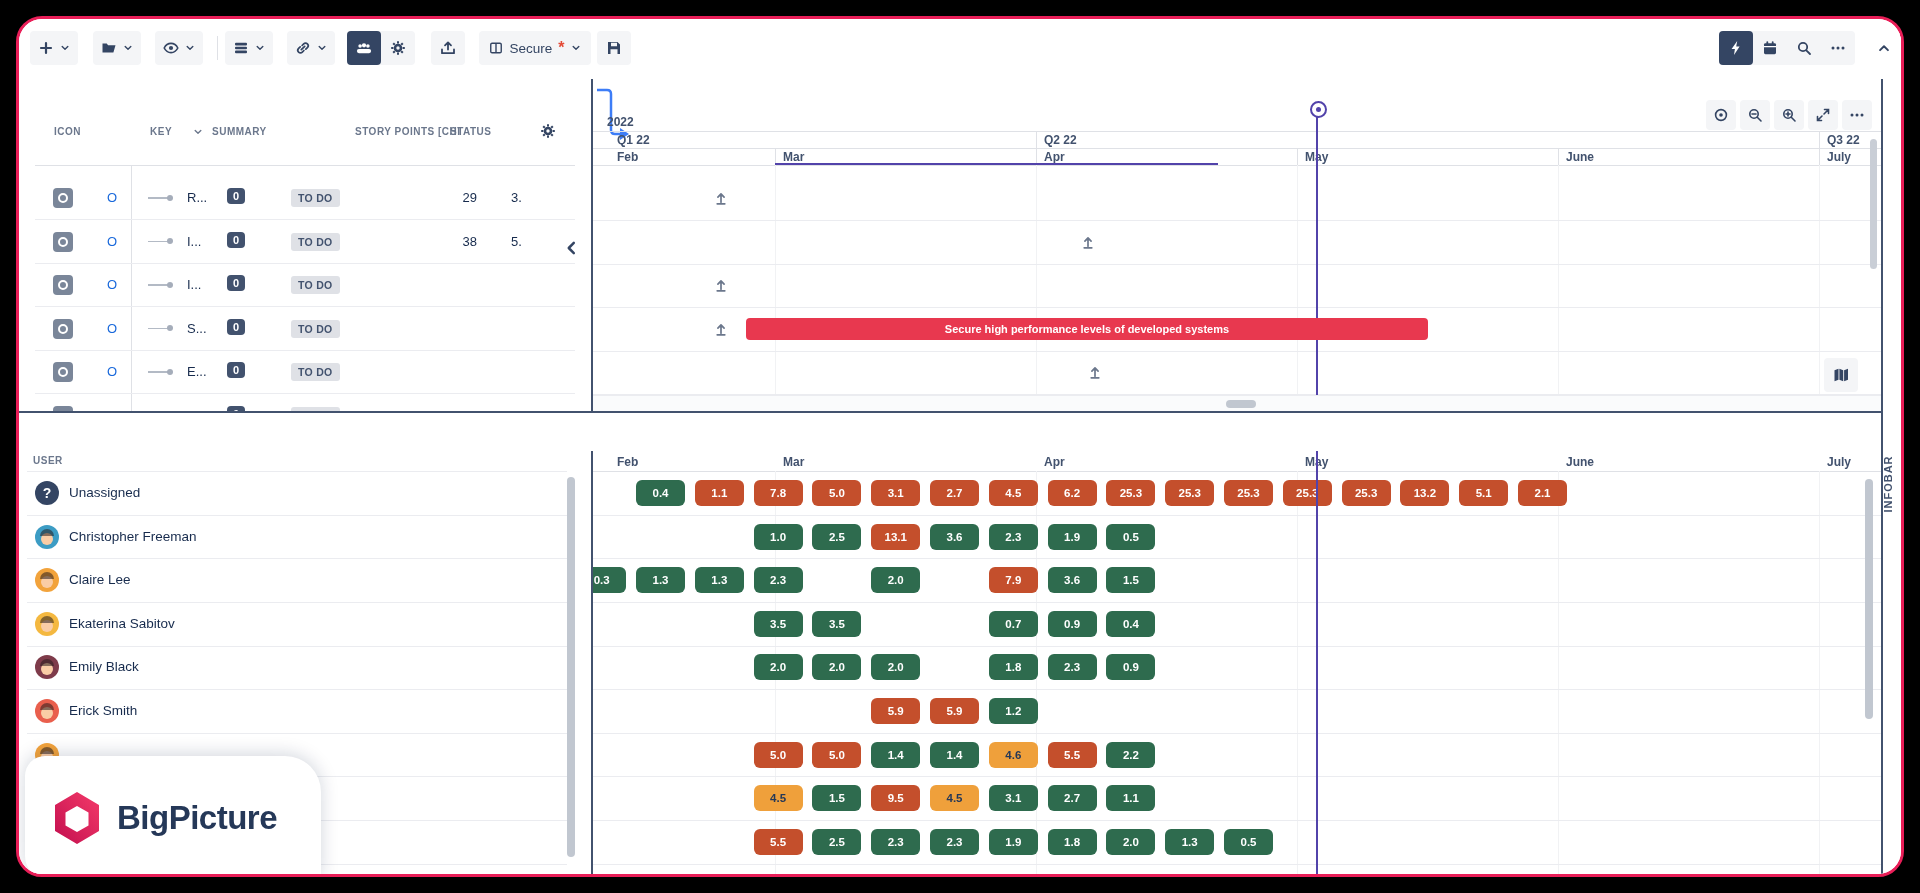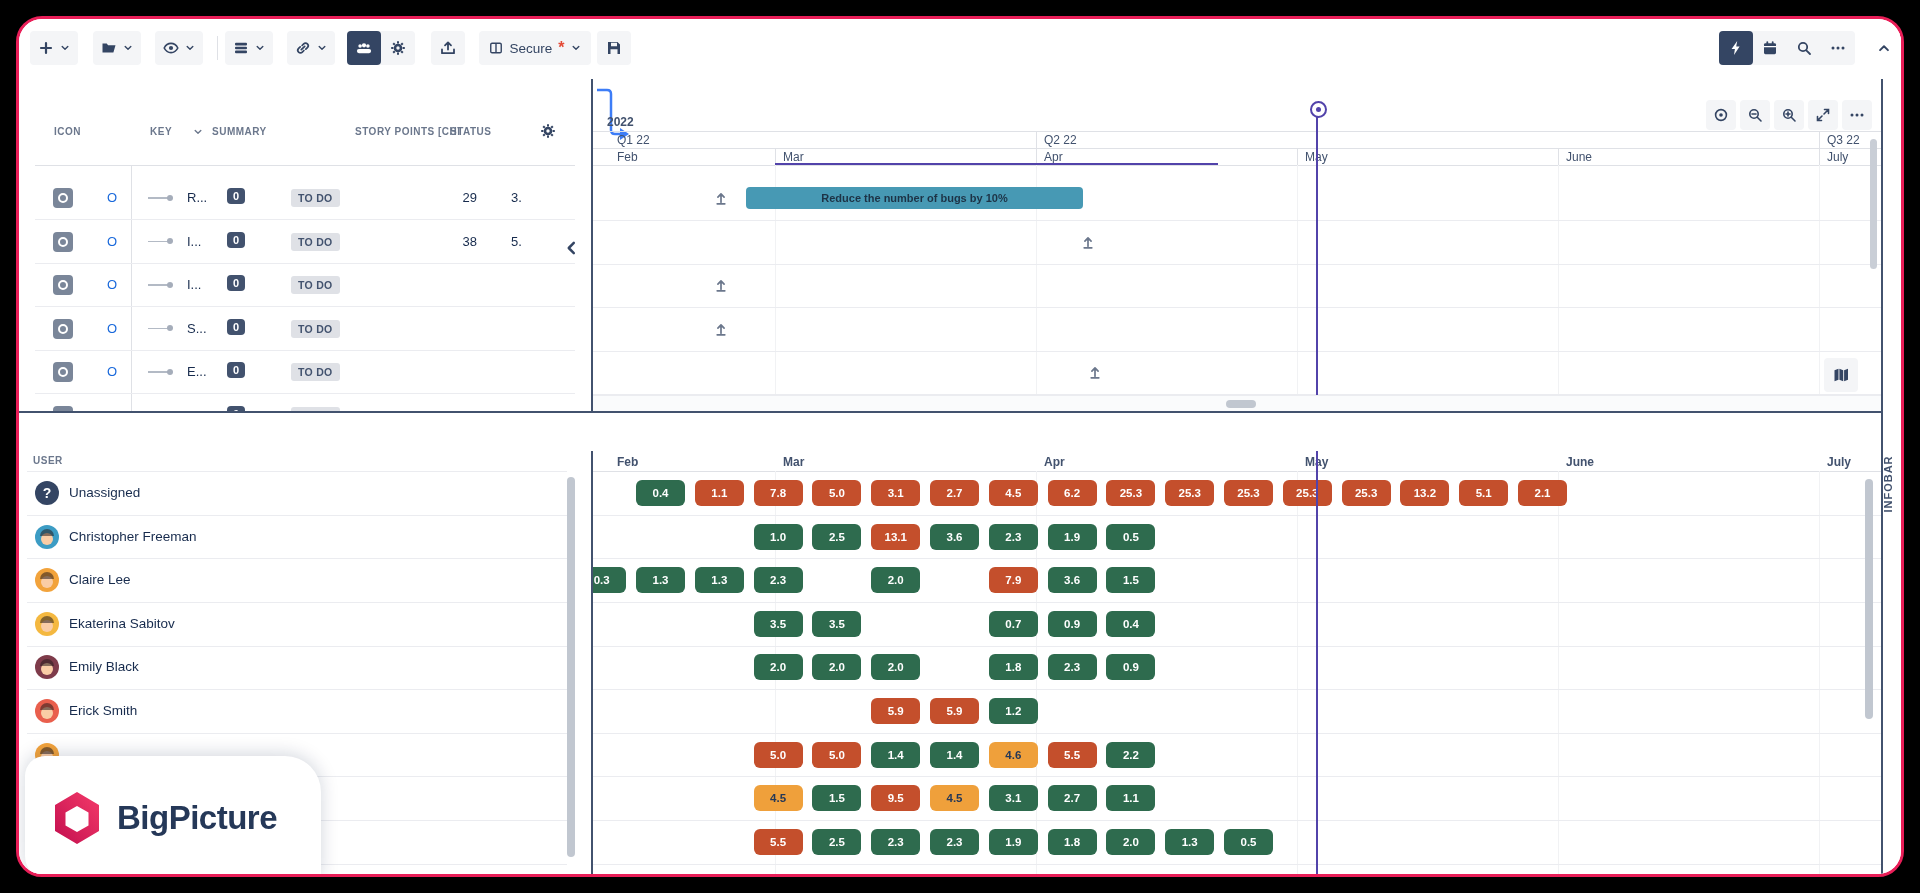--- a/index.html
+++ b/index.html
@@ -40,21 +40,21 @@
   .tsum{position:absolute;left:152px;top:14px;font-size:13px;color:#172B4D;}
   .tbadge{position:absolute;left:192px;top:12px;background:#42526E;color:#fff;font-size:11px;font-weight:bold;border-radius:4px;padding:2px 6px;}
   .tchip{position:absolute;left:256px;top:13px;background:#DFE1E6;color:#42526E;font-size:10.5px;font-weight:bold;border-radius:3px;padding:3px 7px;letter-spacing:.3px;}
   .tn1{position:absolute;left:412px;top:14px;width:30px;text-align:right;font-size:13px;color:#172B4D;}
   .tn2{position:absolute;left:476px;top:14px;font-size:13px;color:#172B4D;}
   .collapse-ch{position:absolute;left:543px;top:160px;width:18px;height:18px;color:#344563;}
   
   .gantt{position:absolute;left:572px;top:0;width:1290px;height:332px;overflow:hidden;border-left:2px solid #42526E;box-sizing:border-box;}
   .hline{position:absolute;left:0;width:1290px;height:1px;background:#DFE1E6;}
   .year-label{position:absolute;left:14px;top:36px;font-size:12px;font-weight:bold;color:#42526E;}
-  .q-label,.m-label{position:absolute;font-size:12px;font-weight:normal;color:#42526E;}
+  .q-label,.m-label{position:absolute;font-size:12px;font-weight:bold;color:#42526E;}
   .tick{position:absolute;width:1px;background:#DFE1E6;}
   .gridv{position:absolute;width:1px;background:#F1F2F4;}
   .grow-sep{position:absolute;left:0;width:1290px;height:1px;background:#EBECF0;}
   .bar{position:absolute;height:22px;border-radius:4px;display:flex;align-items:center;justify-content:center;font-size:11px;font-weight:600;}
   .exp-ic{position:absolute;width:16px;height:16px;color:#6B778C;}
   .today-line{position:absolute;width:2px;background:#5243AA;}
   .today-marker{position:absolute;width:13px;height:13px;border:2px solid #5243AA;border-radius:50%;background:#fff;}
   .today-marker:after{content:"";position:absolute;left:4px;top:4px;width:5px;height:5px;border-radius:50%;background:#5243AA;}
   .sel-underline{position:absolute;height:2px;background:#5243AA;top:84px;}
   .ctrl-btn{position:absolute;top:21px;width:30px;height:30px;background:#F4F5F7;border-radius:4px;display:flex;align-items:center;justify-content:center;color:#344563;}
@@ -371,39 +371,39 @@
           <div class="grow-sep" style="top:271.8px;"></div>
           <div class="grow-sep" style="top:315.4px;"></div>
           <div class="today-line" style="left:723px;top:38px;height:278px;"></div>
           <div class="today-marker" style="left:717px;top:22px;"></div>
           <div class="exp-ic ic" style="left:120px;top:111px;">
             <svg viewBox="0 0 16 16" width="100%" height="100%">
               <path d="M8 12.2V4M4.9 7.1L8 3.9l3.1 3.2" stroke="currentColor" stroke-width="1.7" fill="none" stroke-linecap="round" stroke-linejoin="round"></path>
               <path d="M4.2 13.8h7.6" stroke="currentColor" stroke-width="1.7" stroke-linecap="round"></path>
             </svg>
           </div>
-          <div class="bar" style="left:153px;top:108px;width:337px;background:#4799B4;color:#1D3346;">Reduce the number of bugs by 10%</div>
           <div class="exp-ic ic" style="left:487px;top:154.6px;">
             <svg viewBox="0 0 16 16" width="100%" height="100%">
               <path d="M8 12.2V4M4.9 7.1L8 3.9l3.1 3.2" stroke="currentColor" stroke-width="1.7" fill="none" stroke-linecap="round" stroke-linejoin="round"></path>
               <path d="M4.2 13.8h7.6" stroke="currentColor" stroke-width="1.7" stroke-linecap="round"></path>
             </svg>
           </div>
           <div class="exp-ic ic" style="left:120px;top:198.2px;">
             <svg viewBox="0 0 16 16" width="100%" height="100%">
               <path d="M8 12.2V4M4.9 7.1L8 3.9l3.1 3.2" stroke="currentColor" stroke-width="1.7" fill="none" stroke-linecap="round" stroke-linejoin="round"></path>
               <path d="M4.2 13.8h7.6" stroke="currentColor" stroke-width="1.7" stroke-linecap="round"></path>
             </svg>
           </div>
           <div class="exp-ic ic" style="left:120px;top:241.8px;">
             <svg viewBox="0 0 16 16" width="100%" height="100%">
               <path d="M8 12.2V4M4.9 7.1L8 3.9l3.1 3.2" stroke="currentColor" stroke-width="1.7" fill="none" stroke-linecap="round" stroke-linejoin="round"></path>
               <path d="M4.2 13.8h7.6" stroke="currentColor" stroke-width="1.7" stroke-linecap="round"></path>
             </svg>
           </div>
+          <div class="bar" style="left:153px;top:238.8px;width:682px;background:#E8384F;color:#fff;">Secure high performance levels of developed systems</div>
           <div class="exp-ic ic" style="left:494px;top:285.4px;">
             <svg viewBox="0 0 16 16" width="100%" height="100%">
               <path d="M8 12.2V4M4.9 7.1L8 3.9l3.1 3.2" stroke="currentColor" stroke-width="1.7" fill="none" stroke-linecap="round" stroke-linejoin="round"></path>
               <path d="M4.2 13.8h7.6" stroke="currentColor" stroke-width="1.7" stroke-linecap="round"></path>
             </svg>
           </div>
           <div style="left:486px;top:108px;width:46px;height:66px;"><svg width="46" height="66" viewBox="0 0 46 66">
               <path d="M4 11 H14 Q18 11 18 15 V51 Q18 55 22 55 H27" fill="none" stroke="#3D7DF7" stroke-width="2.5"></path>
               <polygon points="27,49 36,55 27,61" fill="#3D7DF7"></polygon>
             </svg></div>

